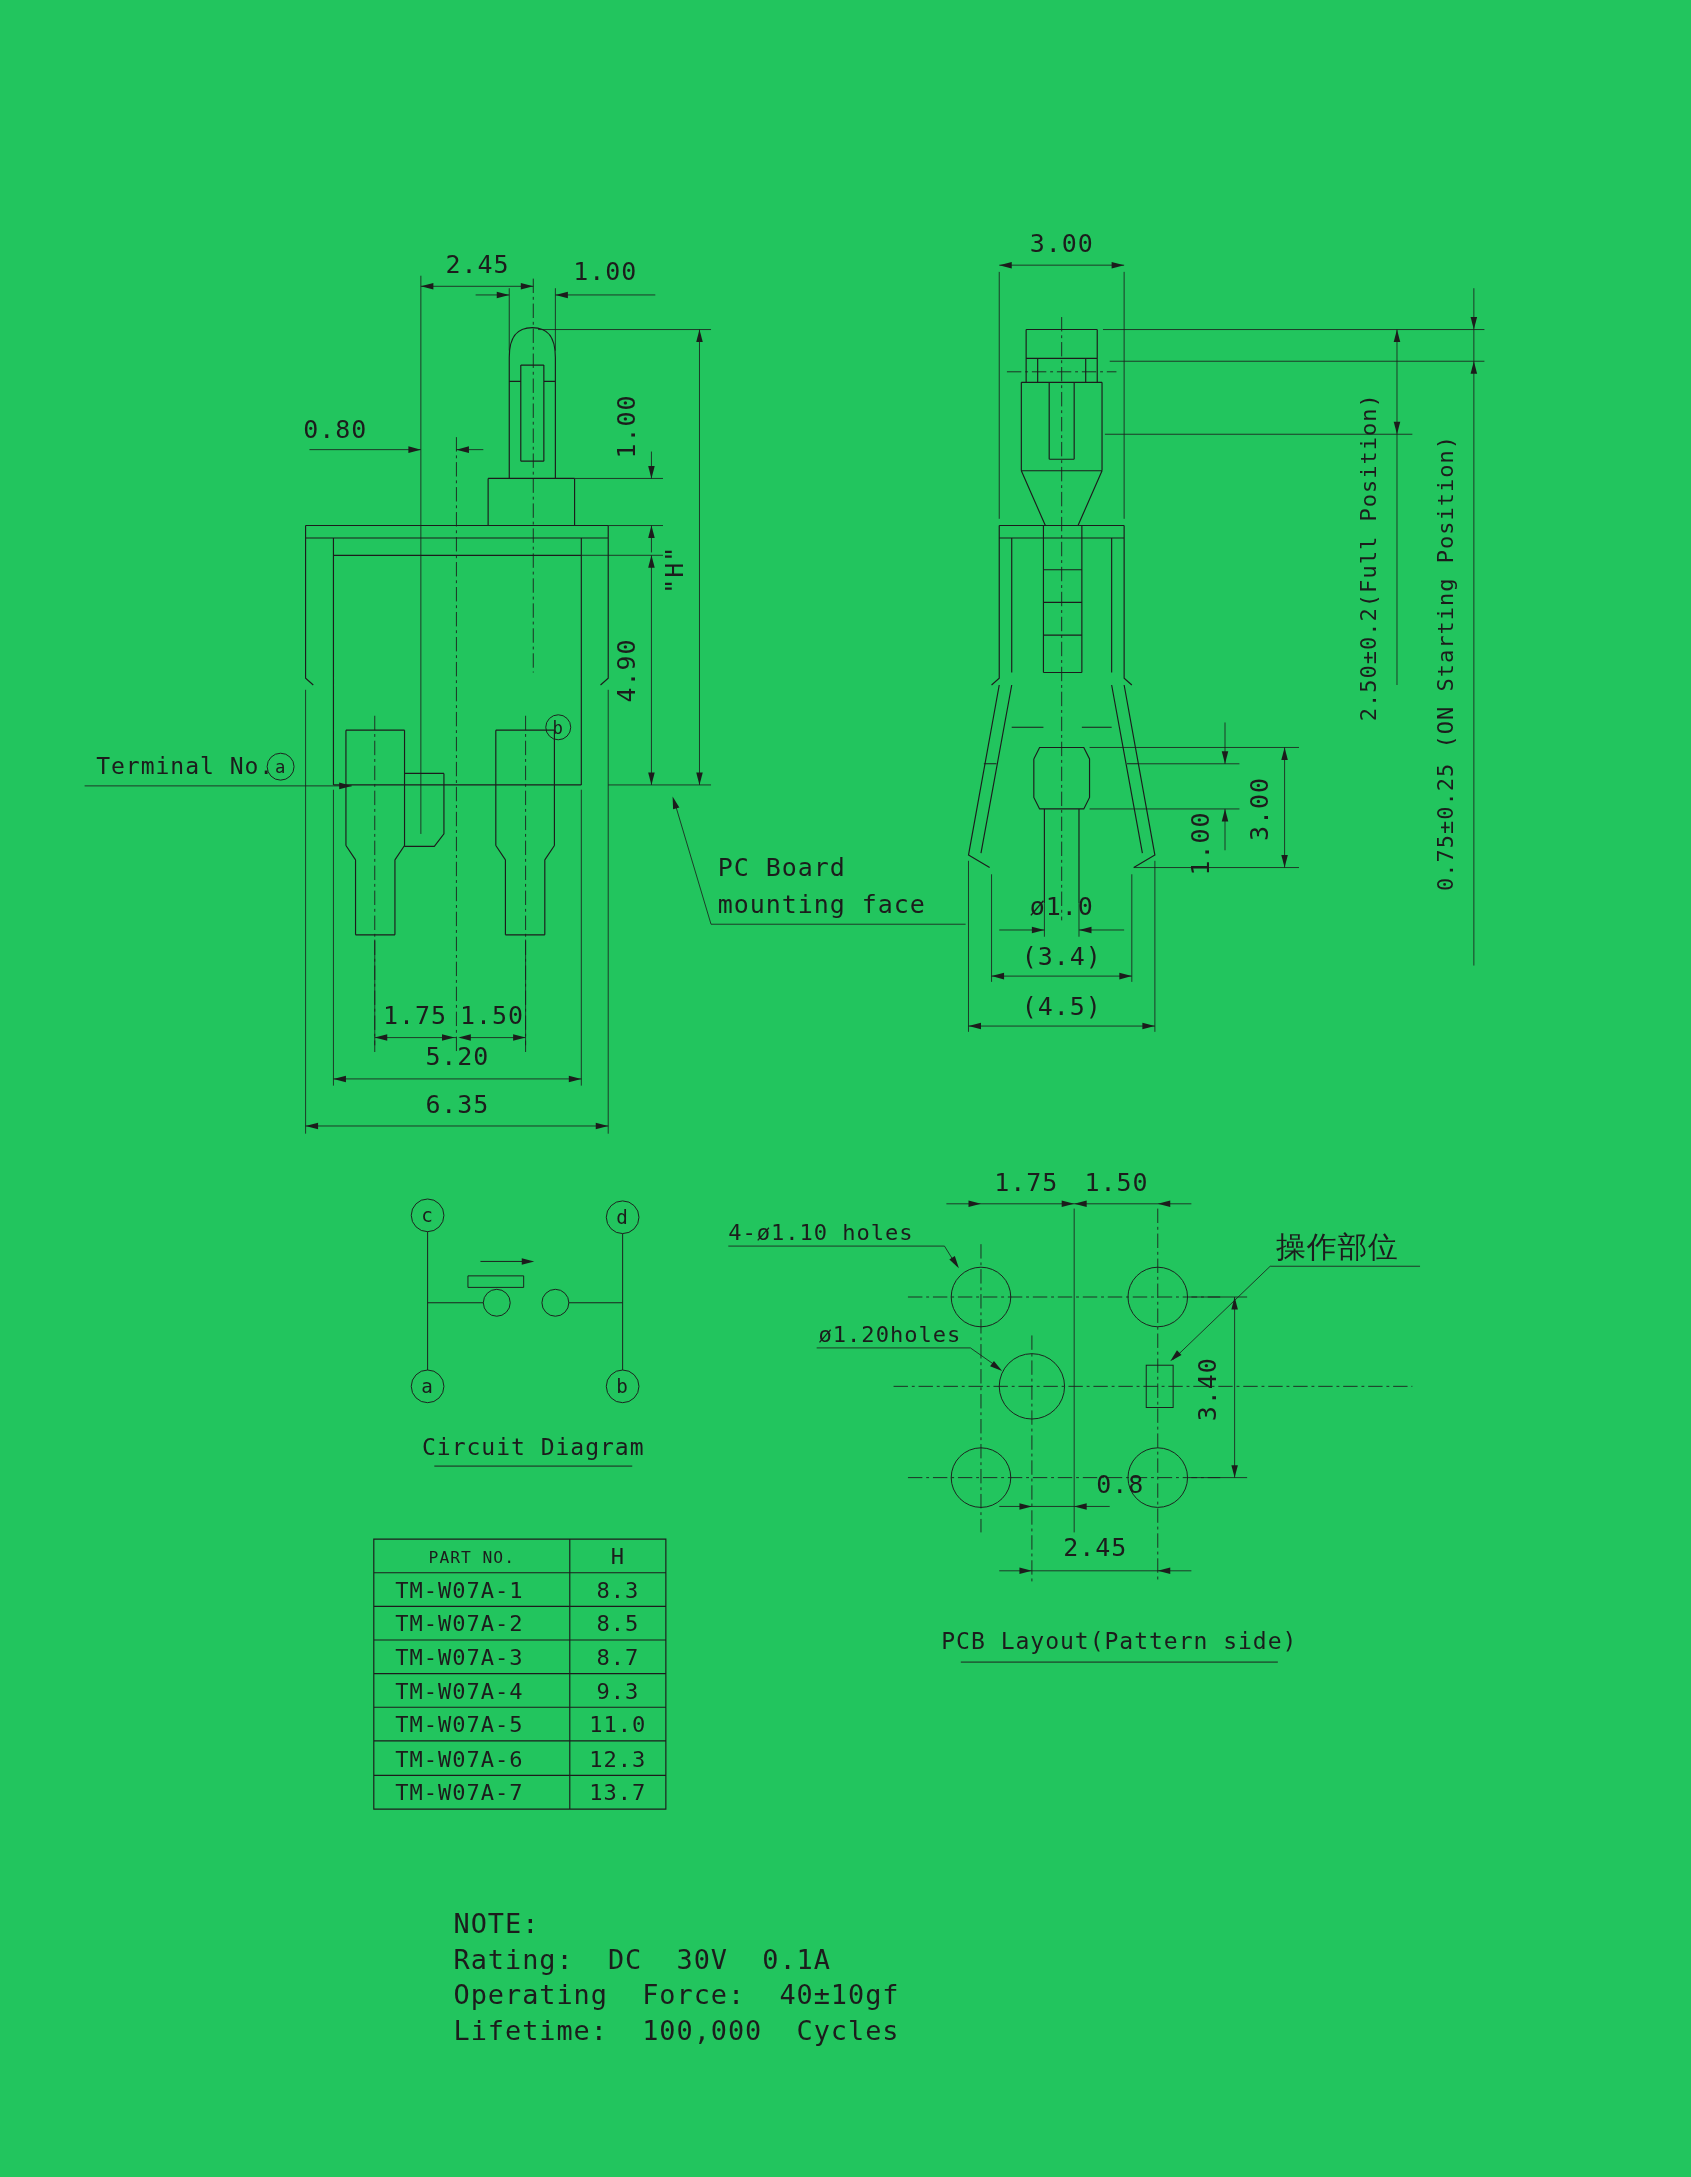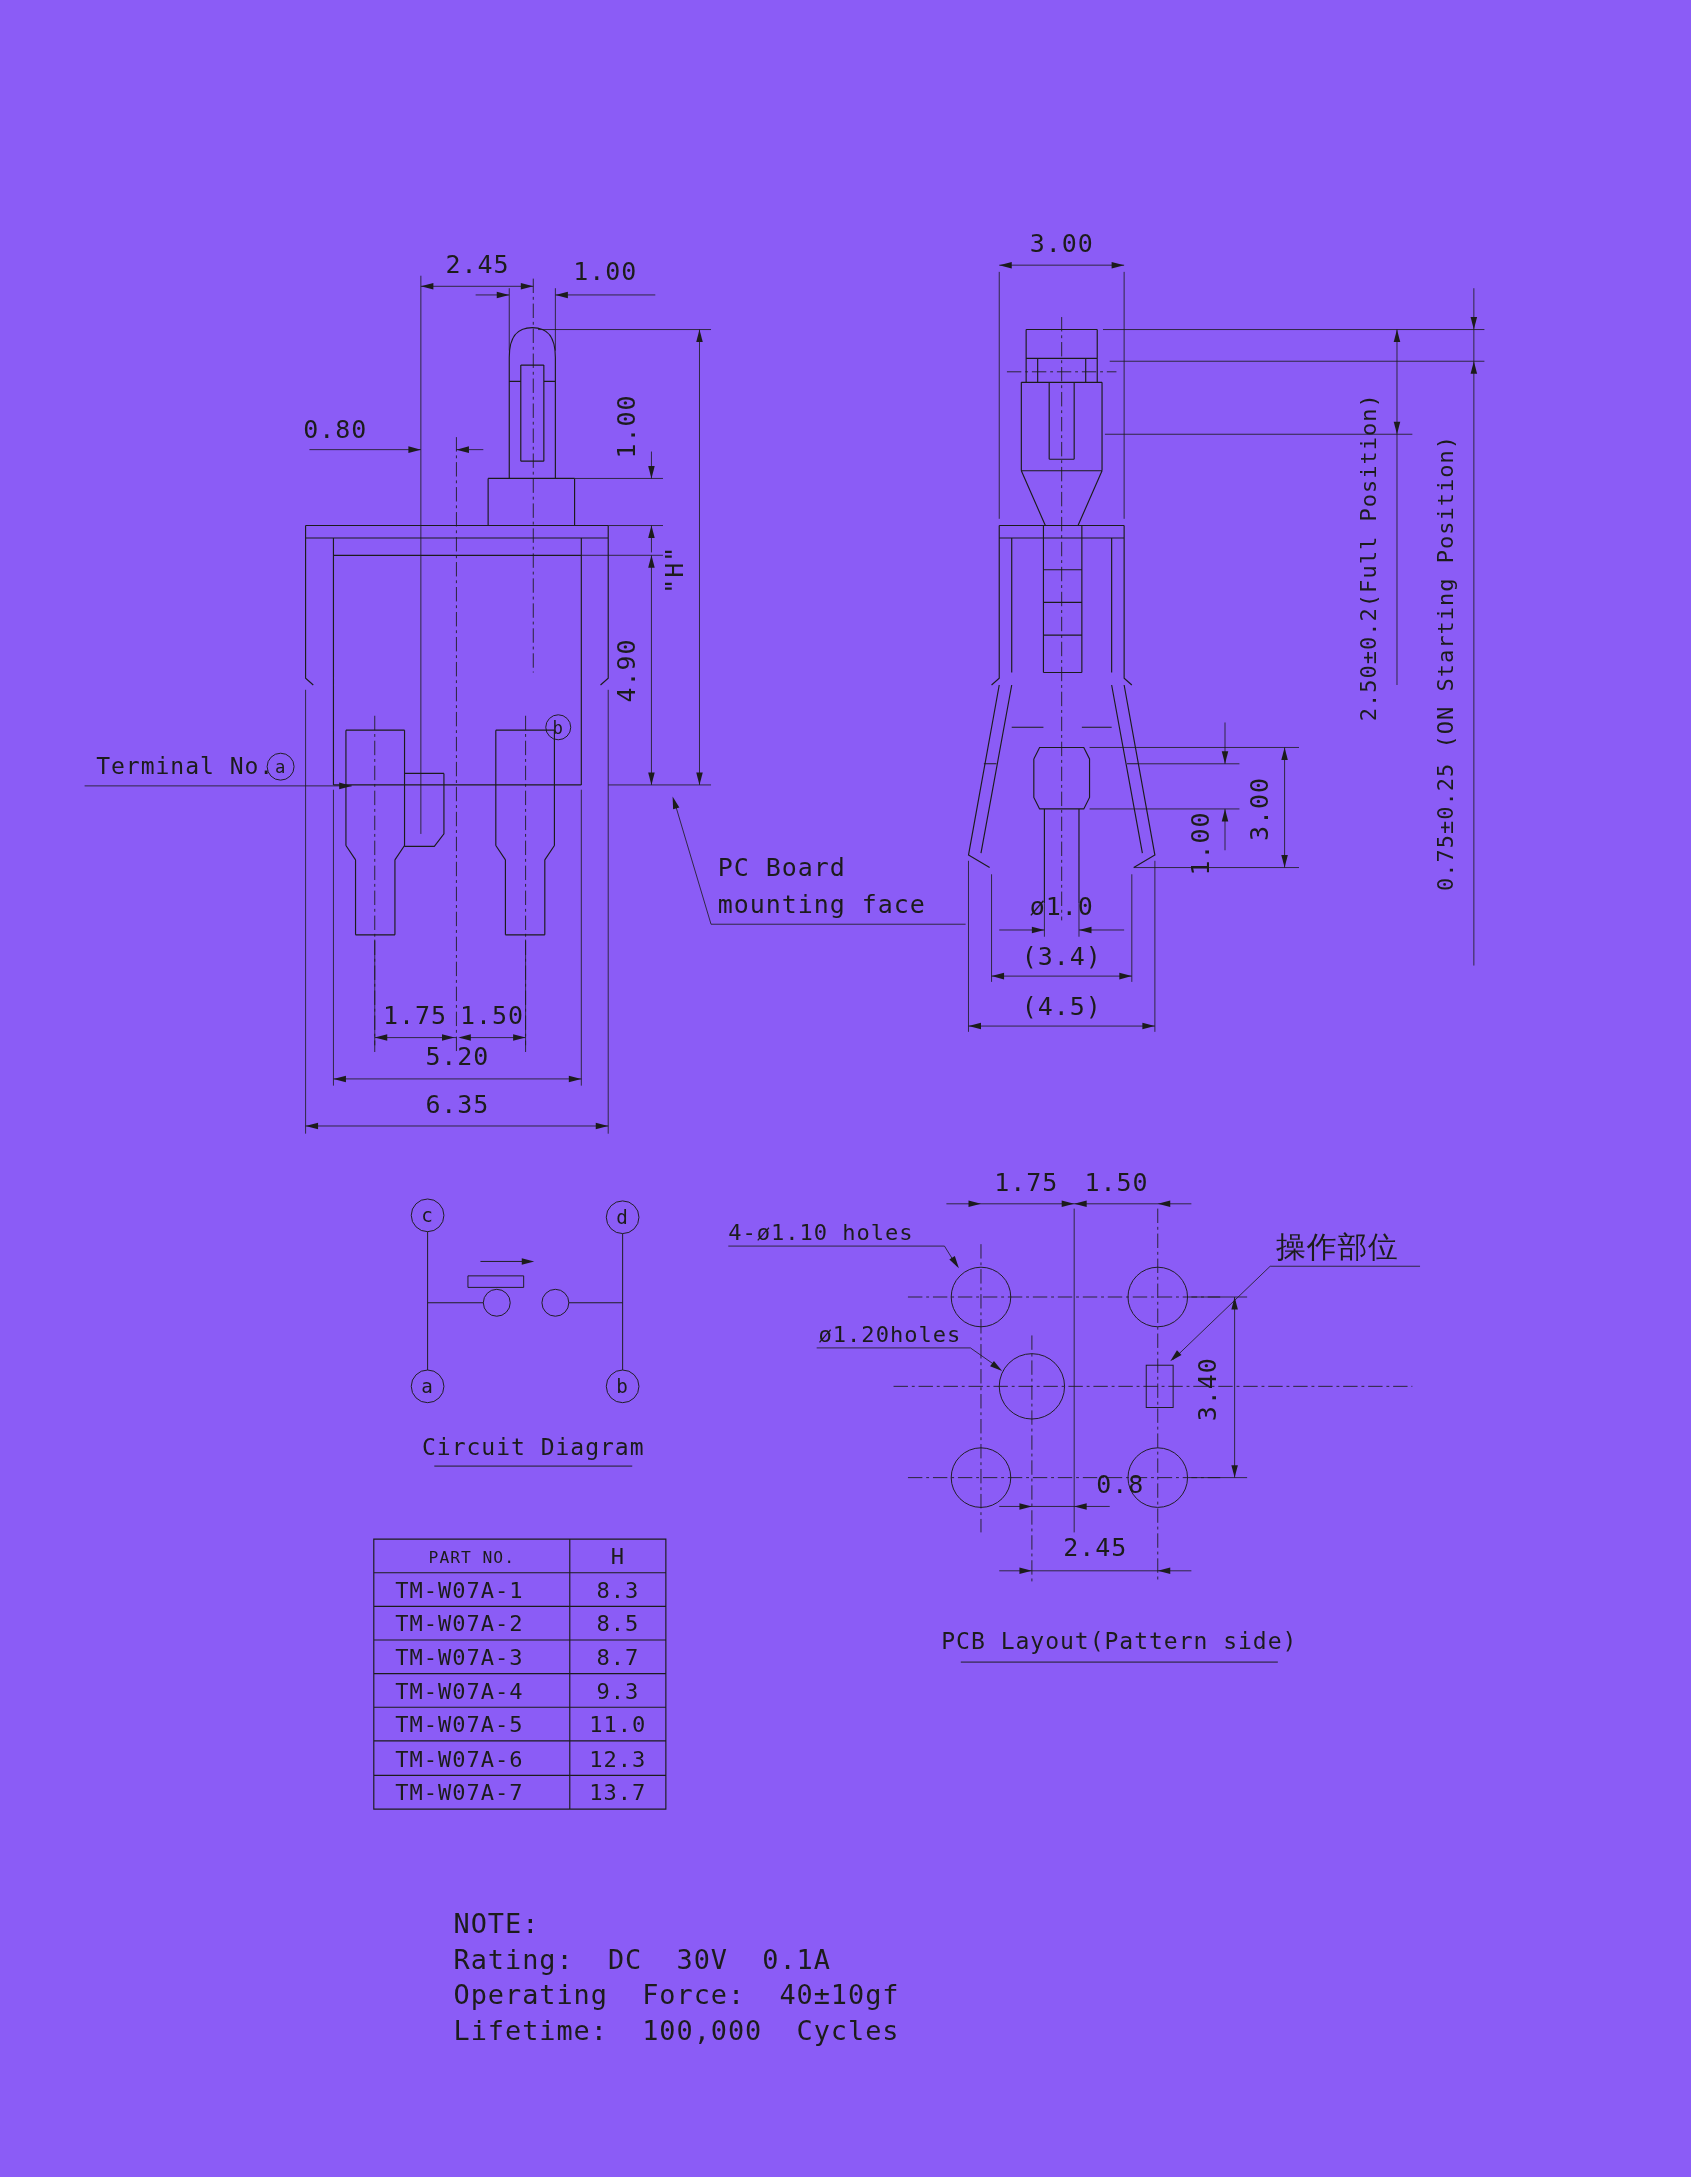--- a/index.html
+++ b/index.html
@@ -1,16 +1,16 @@
 <!DOCTYPE html>
 <html><head>
 <meta charset="utf-8">
 <style>
   html,body{margin:0;padding:0;background:#ffffff;}
-  .page{width:1692px;height:2178px;background:#8b5cf6;position:relative;overflow:hidden;}
+  .page{width:1692px;height:2178px;background:#22c55e;position:relative;overflow:hidden;}
   svg{display:block;}
   .ln{stroke:#1c1c1c;stroke-width:1.2;fill:none;}
   .md{stroke:#1c1c1c;stroke-width:1.0;fill:none;}
   .thin{stroke:#1c1c1c;stroke-width:0.85;fill:none;}
   .cl{stroke:#1c1c1c;stroke-width:0.9;fill:none;stroke-dasharray:15 4 3 4;}
   .ah{fill:#1c1c1c;stroke:none;}
   text.t{font-family:"DejaVu Sans Mono","Liberation Mono",monospace;fill:#1c1c1c;white-space:pre;letter-spacing:1px;}
   .d{font-size:26px;}
   .sm{font-size:23px;}
   .cap{font-size:24px;}

